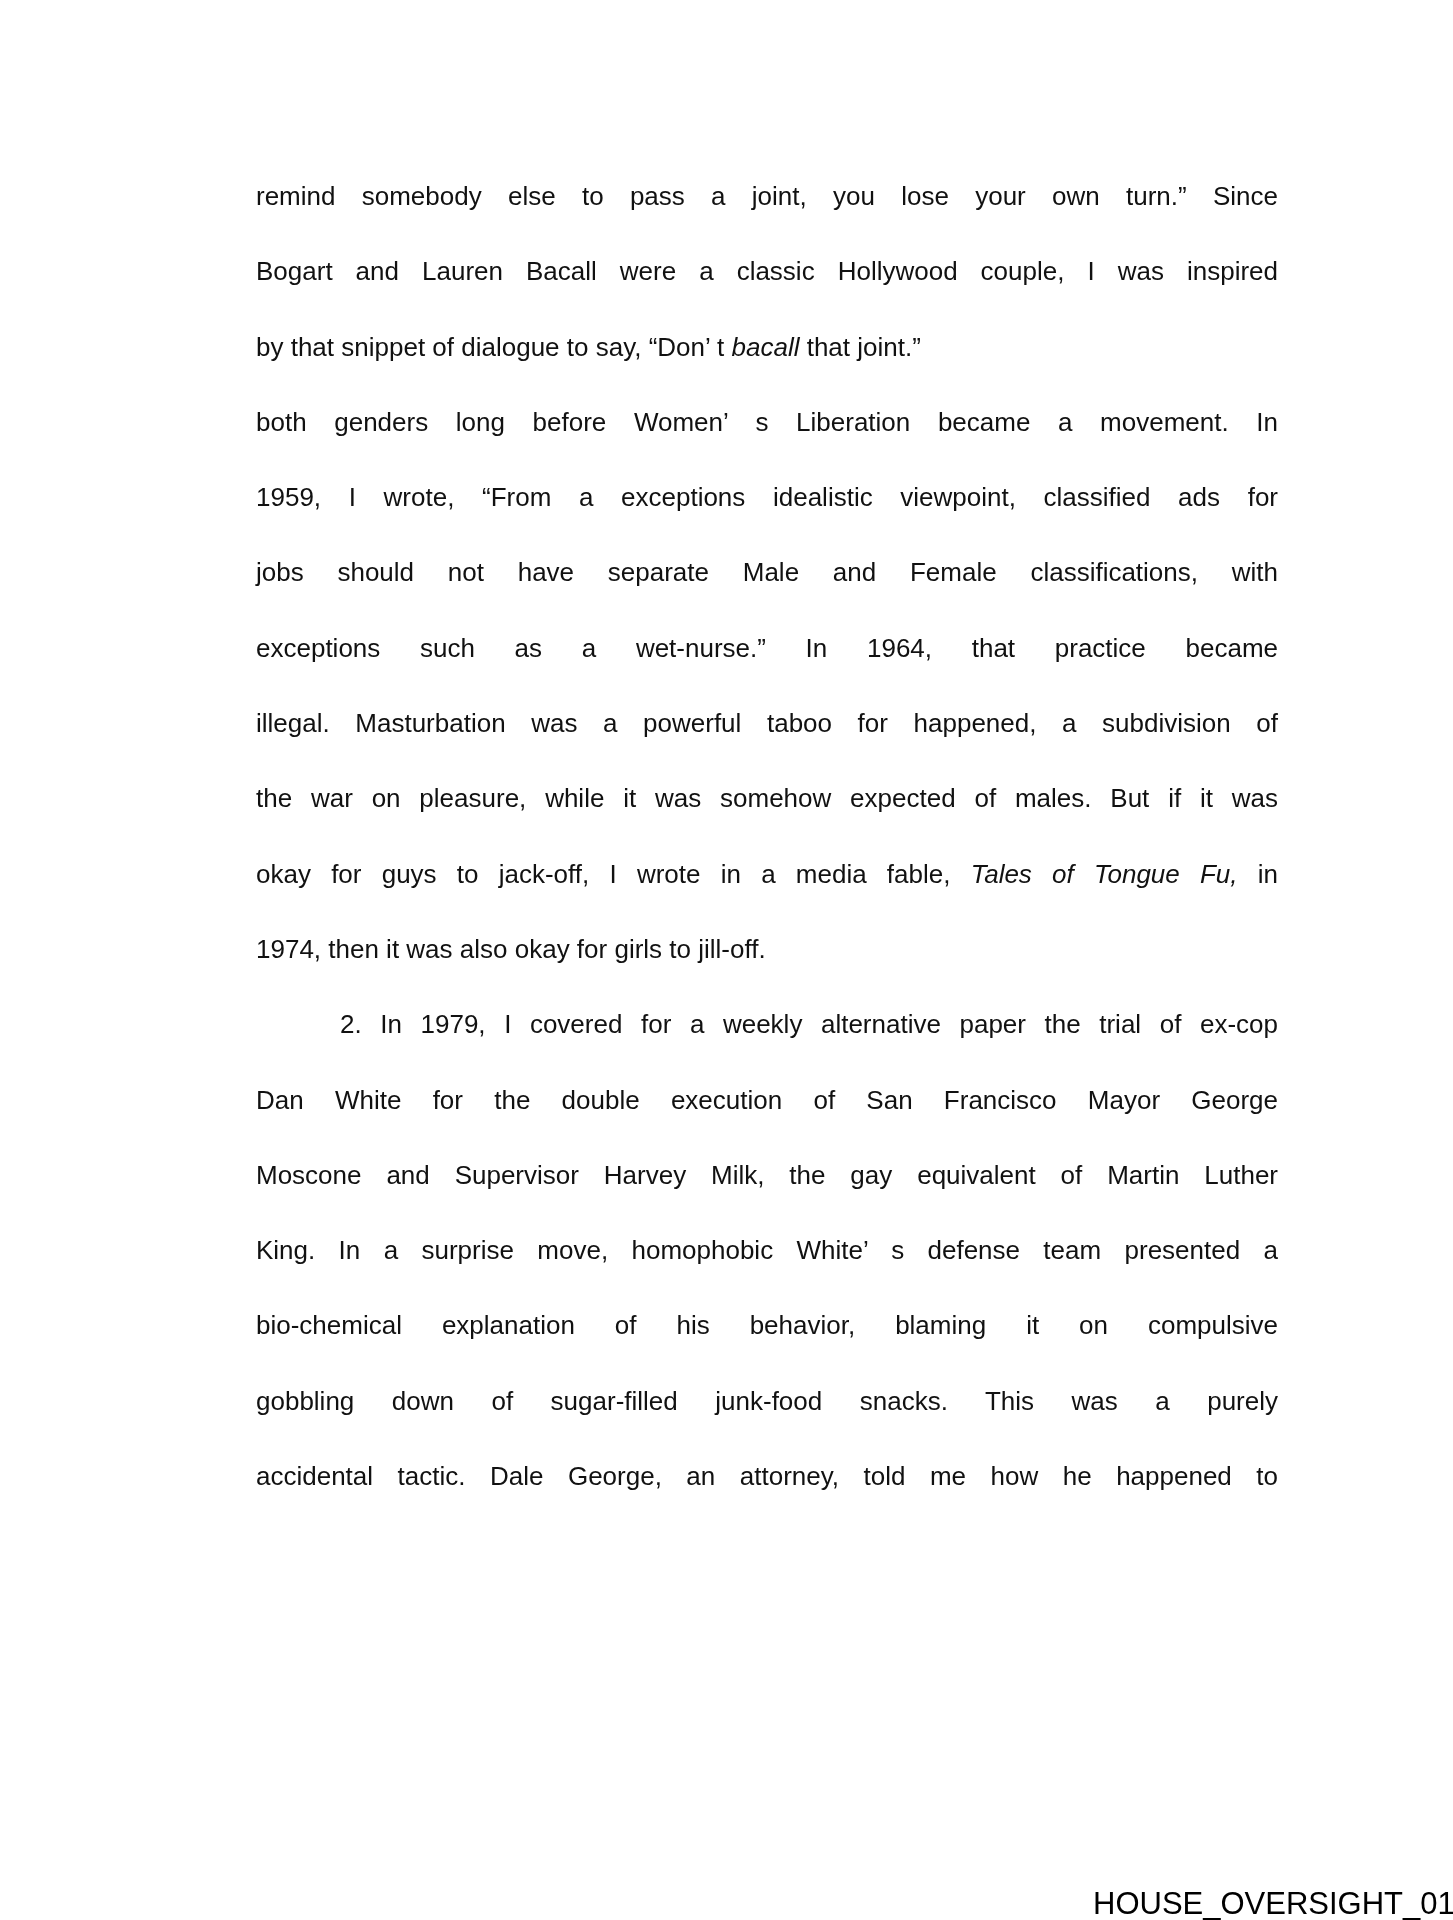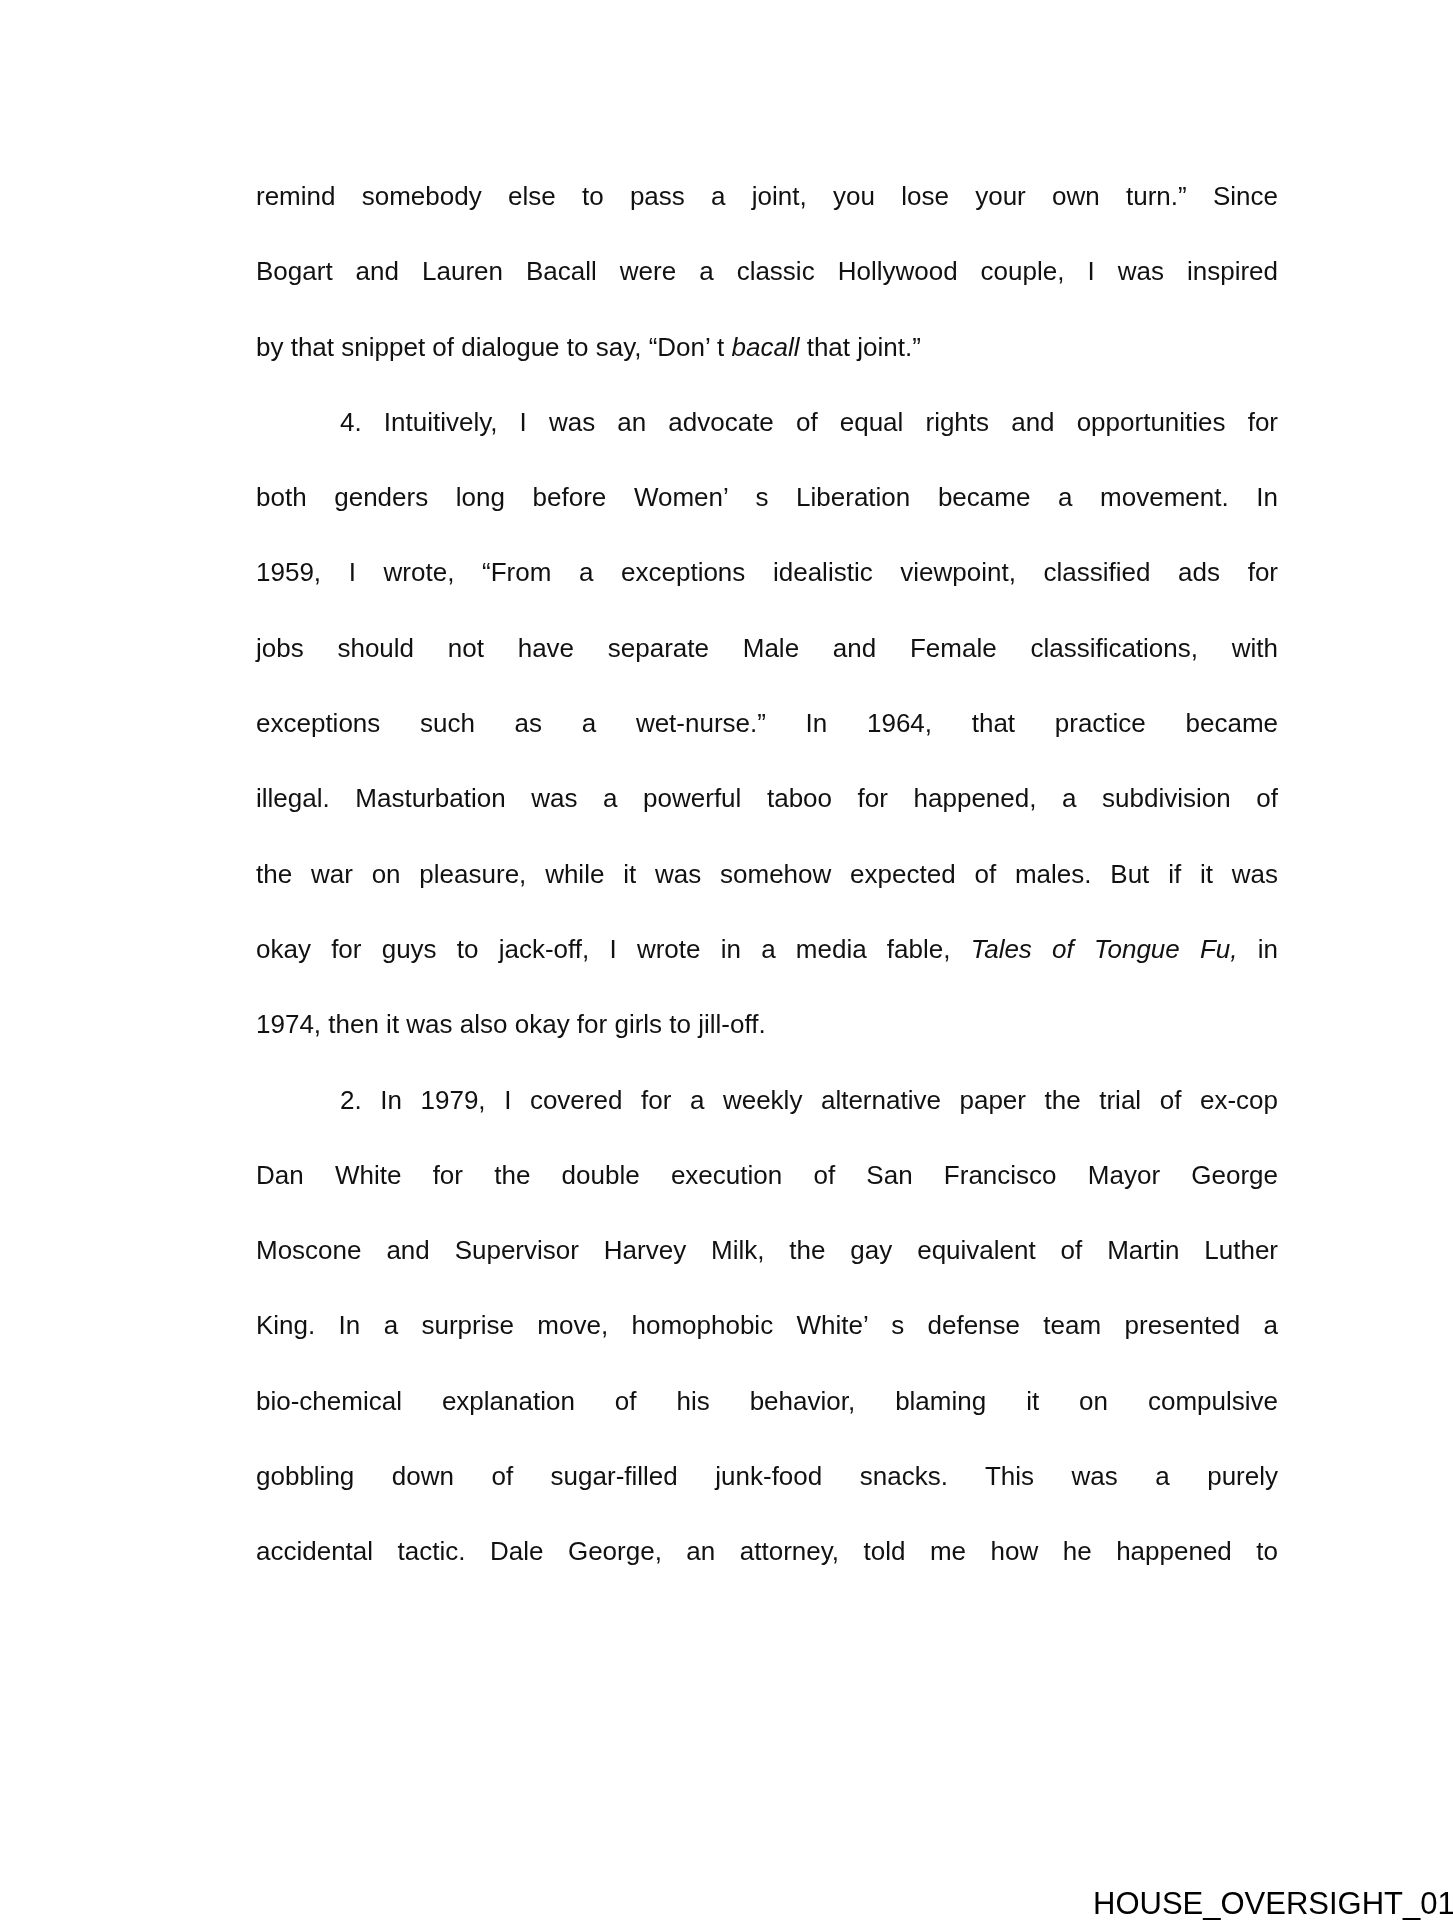--- a/index.html
+++ b/index.html
@@ -23,21 +23,20 @@
   }
 </style>
 </head>
 <body>
 
 <div class="page">
   <div class="body-text" id="body-text">
       <div class="line"><span>remind somebody else to pass a joint, you lose your own turn.”  Since</span></div>
       <div class="line"><span>Bogart and Lauren Bacall were a classic Hollywood couple, I was inspired</span></div>
       <div class="line last"><span>by that snippet of dialogue to say,  “Don’ t </span><em>bacall</em><span> that joint.”</span></div>
-      <div class="line indent"><span>4. Intuitively, I was an advocate of equal rights and opportunities for</span></div>
       <div class="line"><span>both genders long before Women’ s Liberation became a movement. In</span></div>
       <div class="line"><span>1959, I wrote,  “From a exceptions idealistic viewpoint, classified ads for</span></div>
       <div class="line"><span>jobs should not have separate Male and Female classifications, with</span></div>
       <div class="line"><span>exceptions such as a wet-nurse.” In 1964, that practice became</span></div>
       <div class="line"><span>illegal. Masturbation was a powerful taboo for happened, a subdivision of</span></div>
       <div class="line"><span>the war on pleasure, while it was somehow expected of males. But if it was</span></div>
       <div class="line"><span>okay for guys to jack-off, I wrote in a media fable, </span><em>Tales of Tongue Fu,</em><span> in</span></div>
       <div class="line last"><span>1974, then it was also okay for girls to jill-off.</span></div>
       <div class="line indent"><span>2. In 1979, I covered for a weekly alternative paper the trial of ex-cop</span></div>
       <div class="line"><span>Dan White for the double execution of San Francisco Mayor George</span></div>

